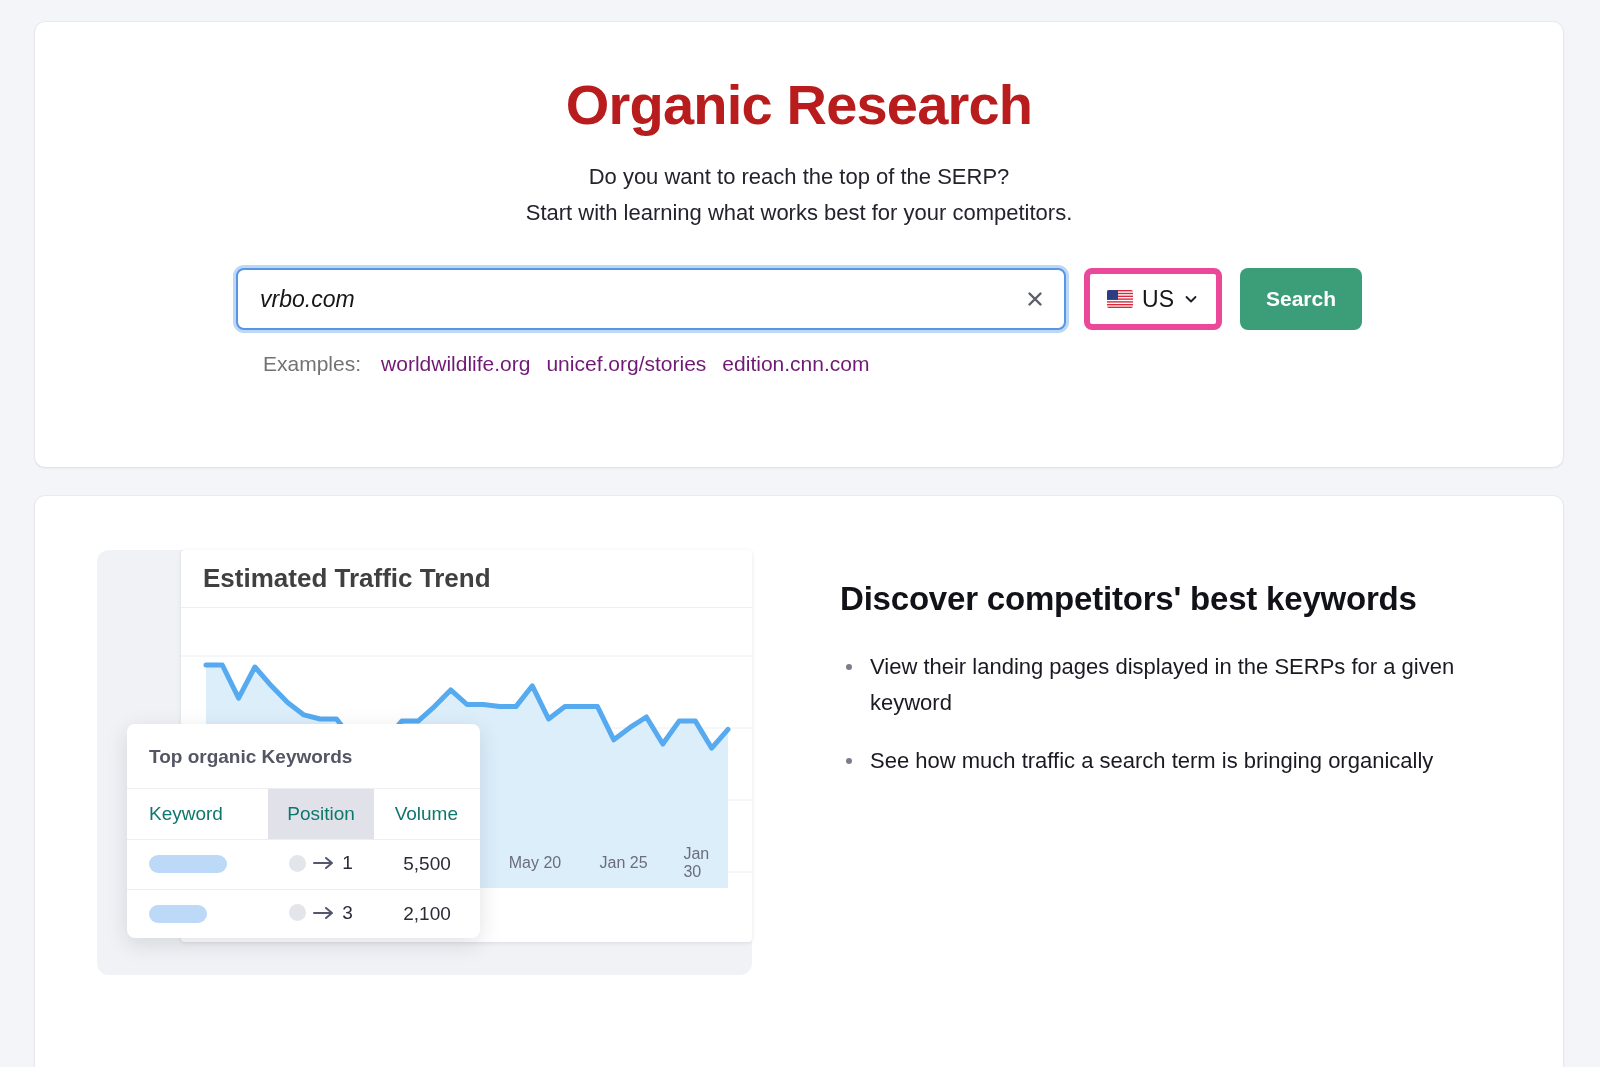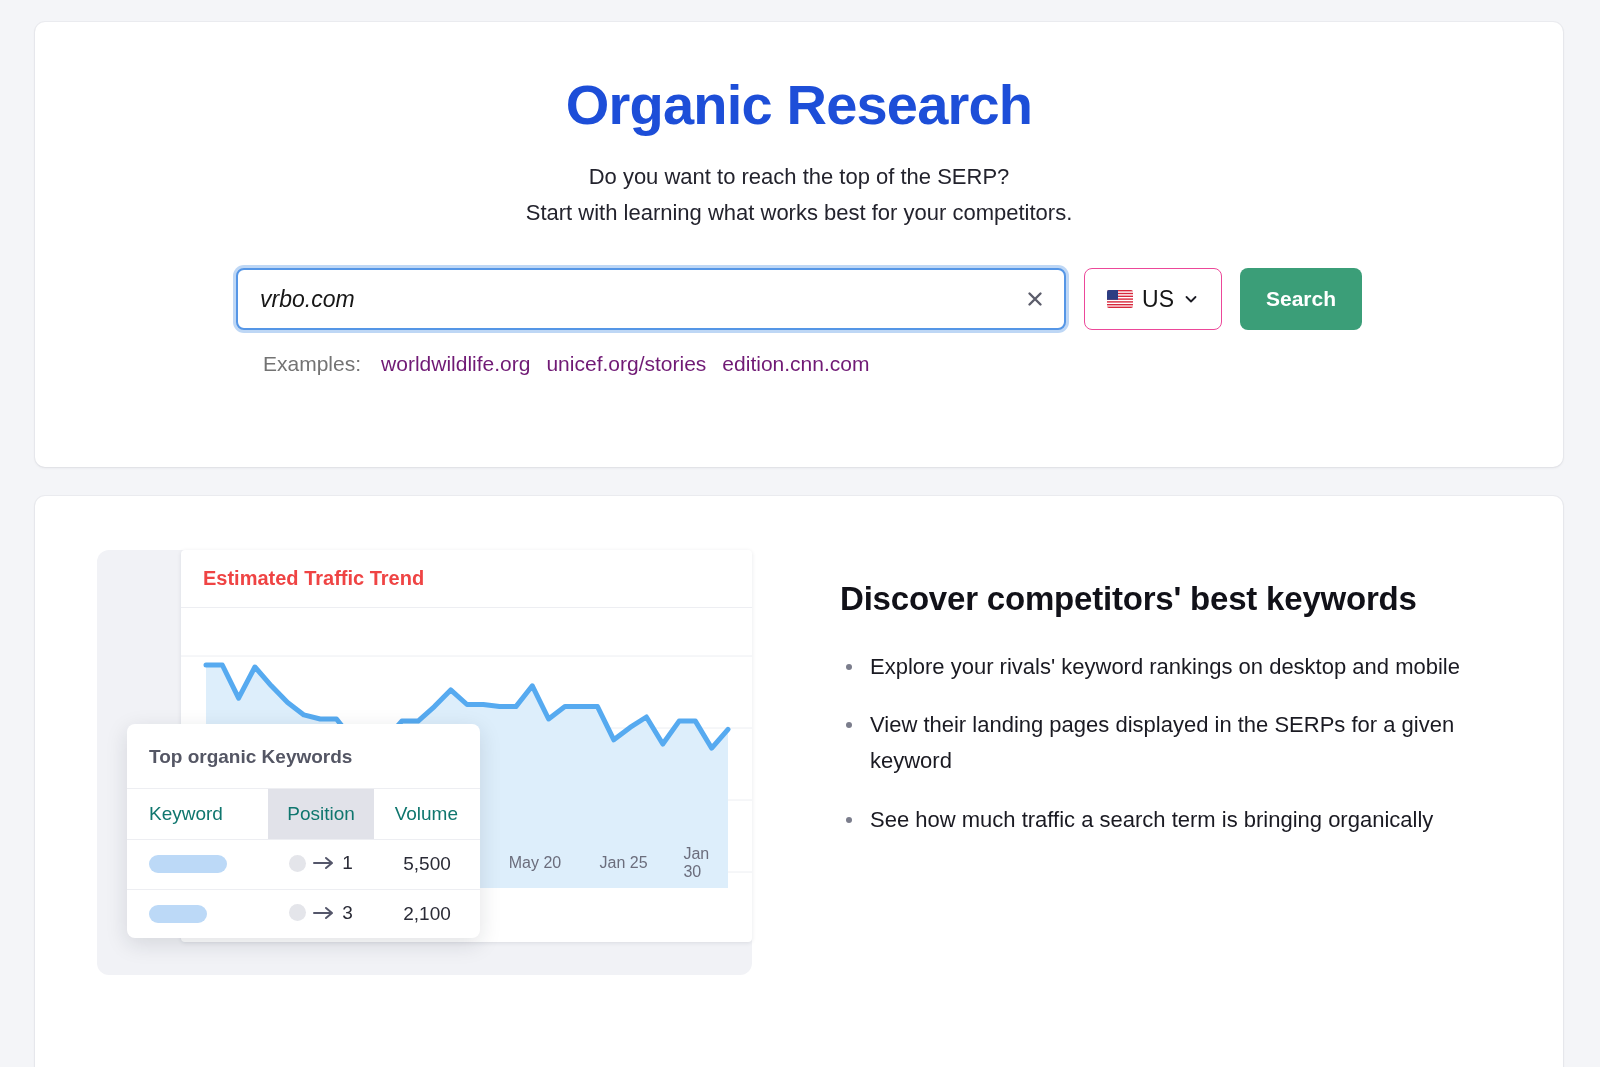--- a/index.html
+++ b/index.html
@@ -31,21 +31,21 @@
   #feature-card {
     left: 35px; top: 496px;
     width: 1528px; height: 600px;
   }
 
   .hero-title {
     text-align: center;
     font-size: 56px;
     font-weight: 700;
     letter-spacing: -0.8px;
-    color: #1d4ed8;
+    color: #b91c1c;
     margin-top: 52px;
     line-height: 1.12;
   }
   .hero-sub {
     text-align: center;
     font-size: 22px;
     color: #23232d;
     line-height: 1.63;
     margin-top: 22px;
   }
@@ -89,21 +89,21 @@
     width: 26px; height: 26px;
     display: flex; align-items: center; justify-content: center;
     cursor: pointer;
     background: none; border: 0; padding: 0;
   }
   .clear-btn svg { display: block; }
 
   .country-select {
     width: 138px;
     height: 62px;
-    border: 1px solid #ec4899;
+    border: 6px solid #ec4899;
     border-radius: 8px;
     background: #fff;
     display: flex;
     align-items: center;
     justify-content: center;
     gap: 9px;
     cursor: pointer;
   }
   .flag {
     width: 26px; height: 18px;
@@ -177,23 +177,23 @@
     overflow: hidden;
   }
   .chart-head {
     height: 58px;
     display: flex;
     align-items: center;
     padding-left: 22px;
     border-bottom: 1px solid #edeef2;
   }
   .chart-head-title {
-    font-size: 20px;
+    font-size: 26px;
     font-weight: 700;
-    color: #ef4444;
+    color: #404040;
   }
   .chart-plot {
     position: relative;
     width: 100%;
     height: 280px;
   }
   .chart-plot svg { display:block; width: 100%; height: 100%; }
   .chart-xaxis {
     position: absolute;
     left: 0; right: 0;
@@ -433,21 +433,20 @@
                 <td class="vol-cell">2,100</td>
               </tr>
             </tbody>
           </table>
         </div>
       </div>
 
       <div class="feature-text">
         <h2 class="feature-title">Discover competitors' best keywords</h2>
         <ul class="feature-list">
-          <li>Explore your rivals' keyword rankings on desktop and mobile</li>
           <li>View their landing pages displayed in the SERPs for a given keyword</li>
           <li>See how much traffic a search term is bringing organically</li>
         </ul>
       </div>
 
     </div>
   </section>
 
 </div>
 

